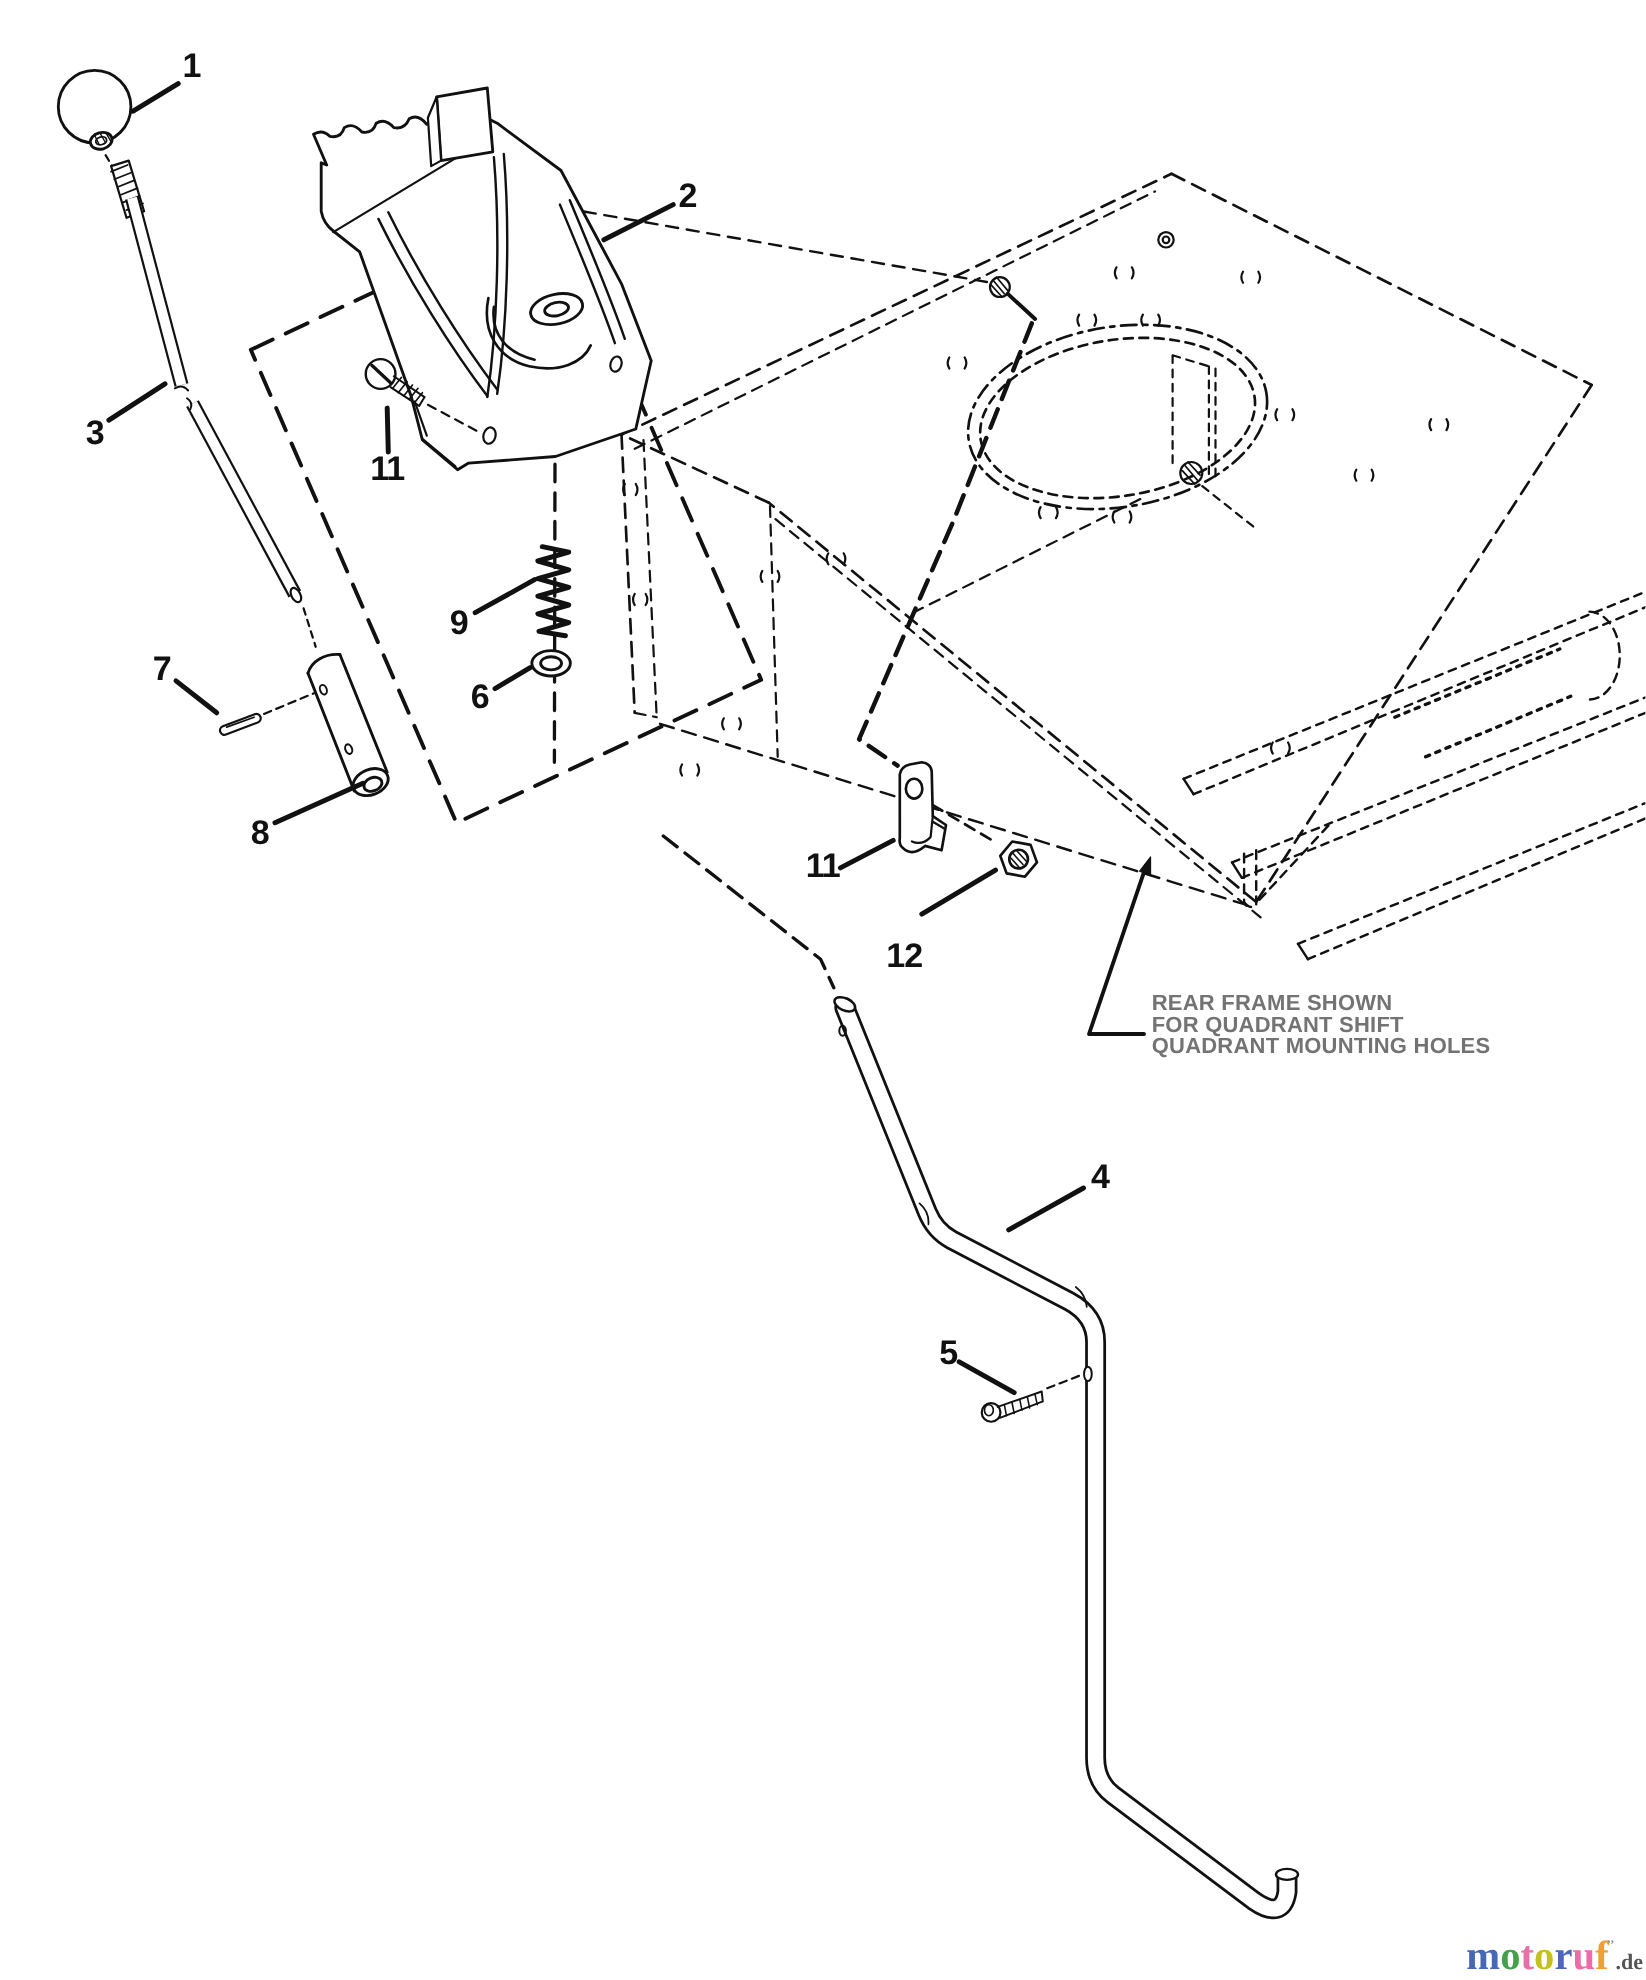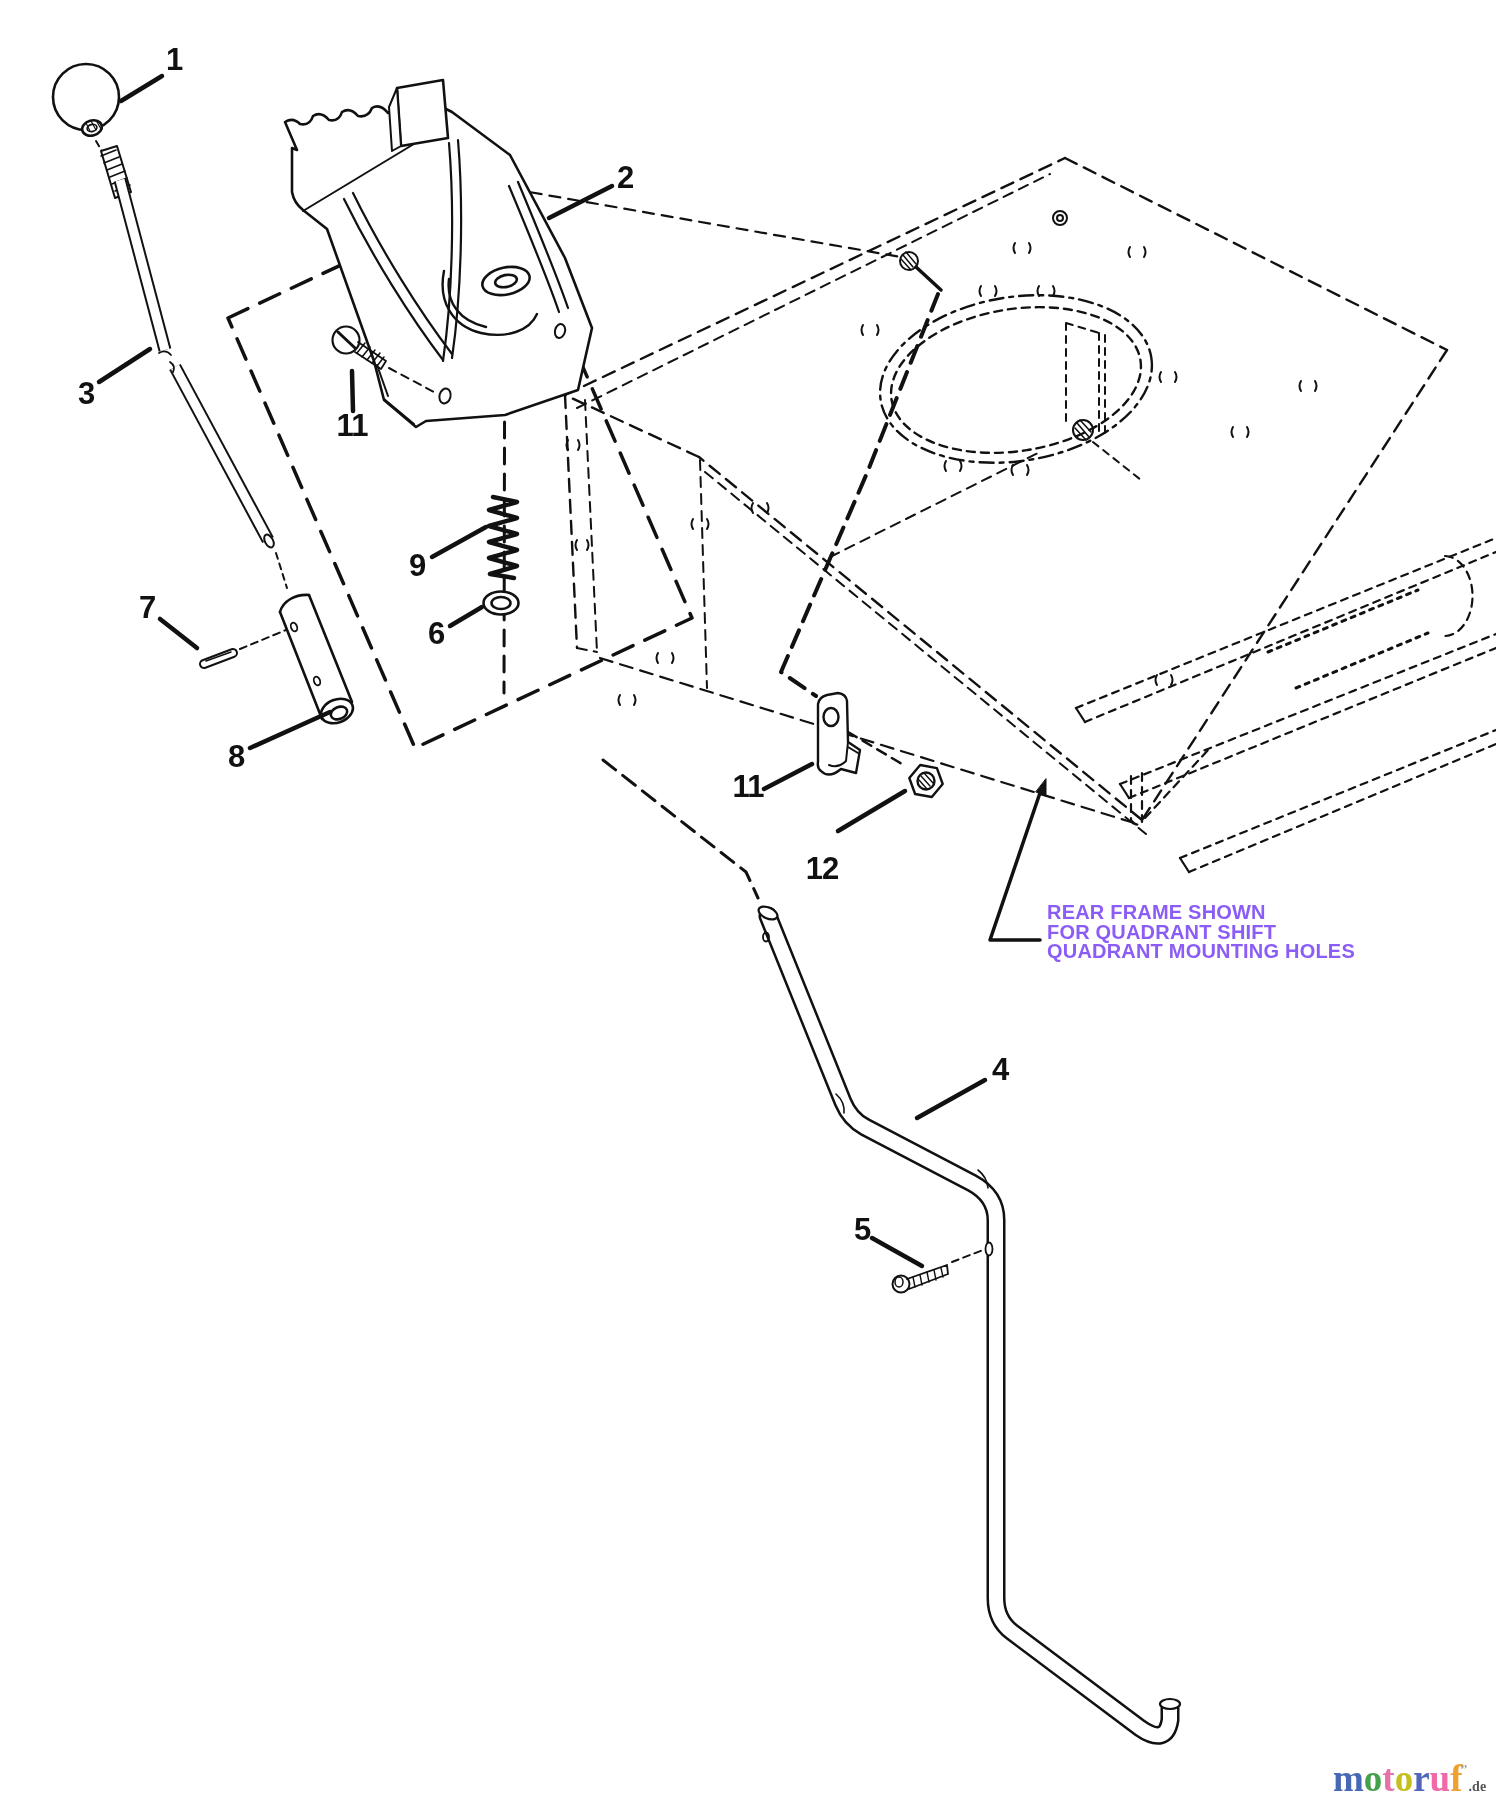--- a/index.html
+++ b/index.html
@@ -2,25 +2,25 @@
 <html><head>
 <meta charset="utf-8">
 <style>
   html,body{margin:0;padding:0;background:#fff;}
   .stage{position:relative;width:1496px;height:1800px;background:#ffffff;overflow:hidden;
          font-family:"Liberation Sans",sans-serif;}
   .stage svg{position:absolute;left:0;top:0;}
   .callout{position:absolute;transform:translate(-50%,-50%);font:bold 31px "Liberation Sans",sans-serif;
            color:#111;letter-spacing:-1px;white-space:nowrap;}
   .annotation{position:absolute;left:1047px;top:903px;font:bold 20px "Liberation Sans",sans-serif;
-              color:#8b5cf6;line-height:19.5px;letter-spacing:.2px;white-space:nowrap;}
+              color:#737373;line-height:19.5px;letter-spacing:.2px;white-space:nowrap;}
   .watermark{position:absolute;left:1333px;top:1757px;font:bold 37px "Liberation Serif",serif;
              white-space:nowrap;}
   .watermark .wm-letter{display:inline-block;}
-  .watermark .wm-suffix{font-size:14px;font-weight:bold;margin-left:1px;}
+  .watermark .wm-suffix{font-size:20px;font-weight:bold;margin-left:1px;}
   .watermark .wm-mark{font-size:12px;color:#999;vertical-align:18px;margin-left:-2px;}
 </style>
 </head>
 <body>
 
 <div class="stage">
 
 <svg width="1496" height="1800" viewBox="0 0 1496 1800" fill="none" stroke="#111" stroke-linecap="round" stroke-linejoin="round">
 
   <g stroke-width="2.4" stroke-dasharray="13 8">

